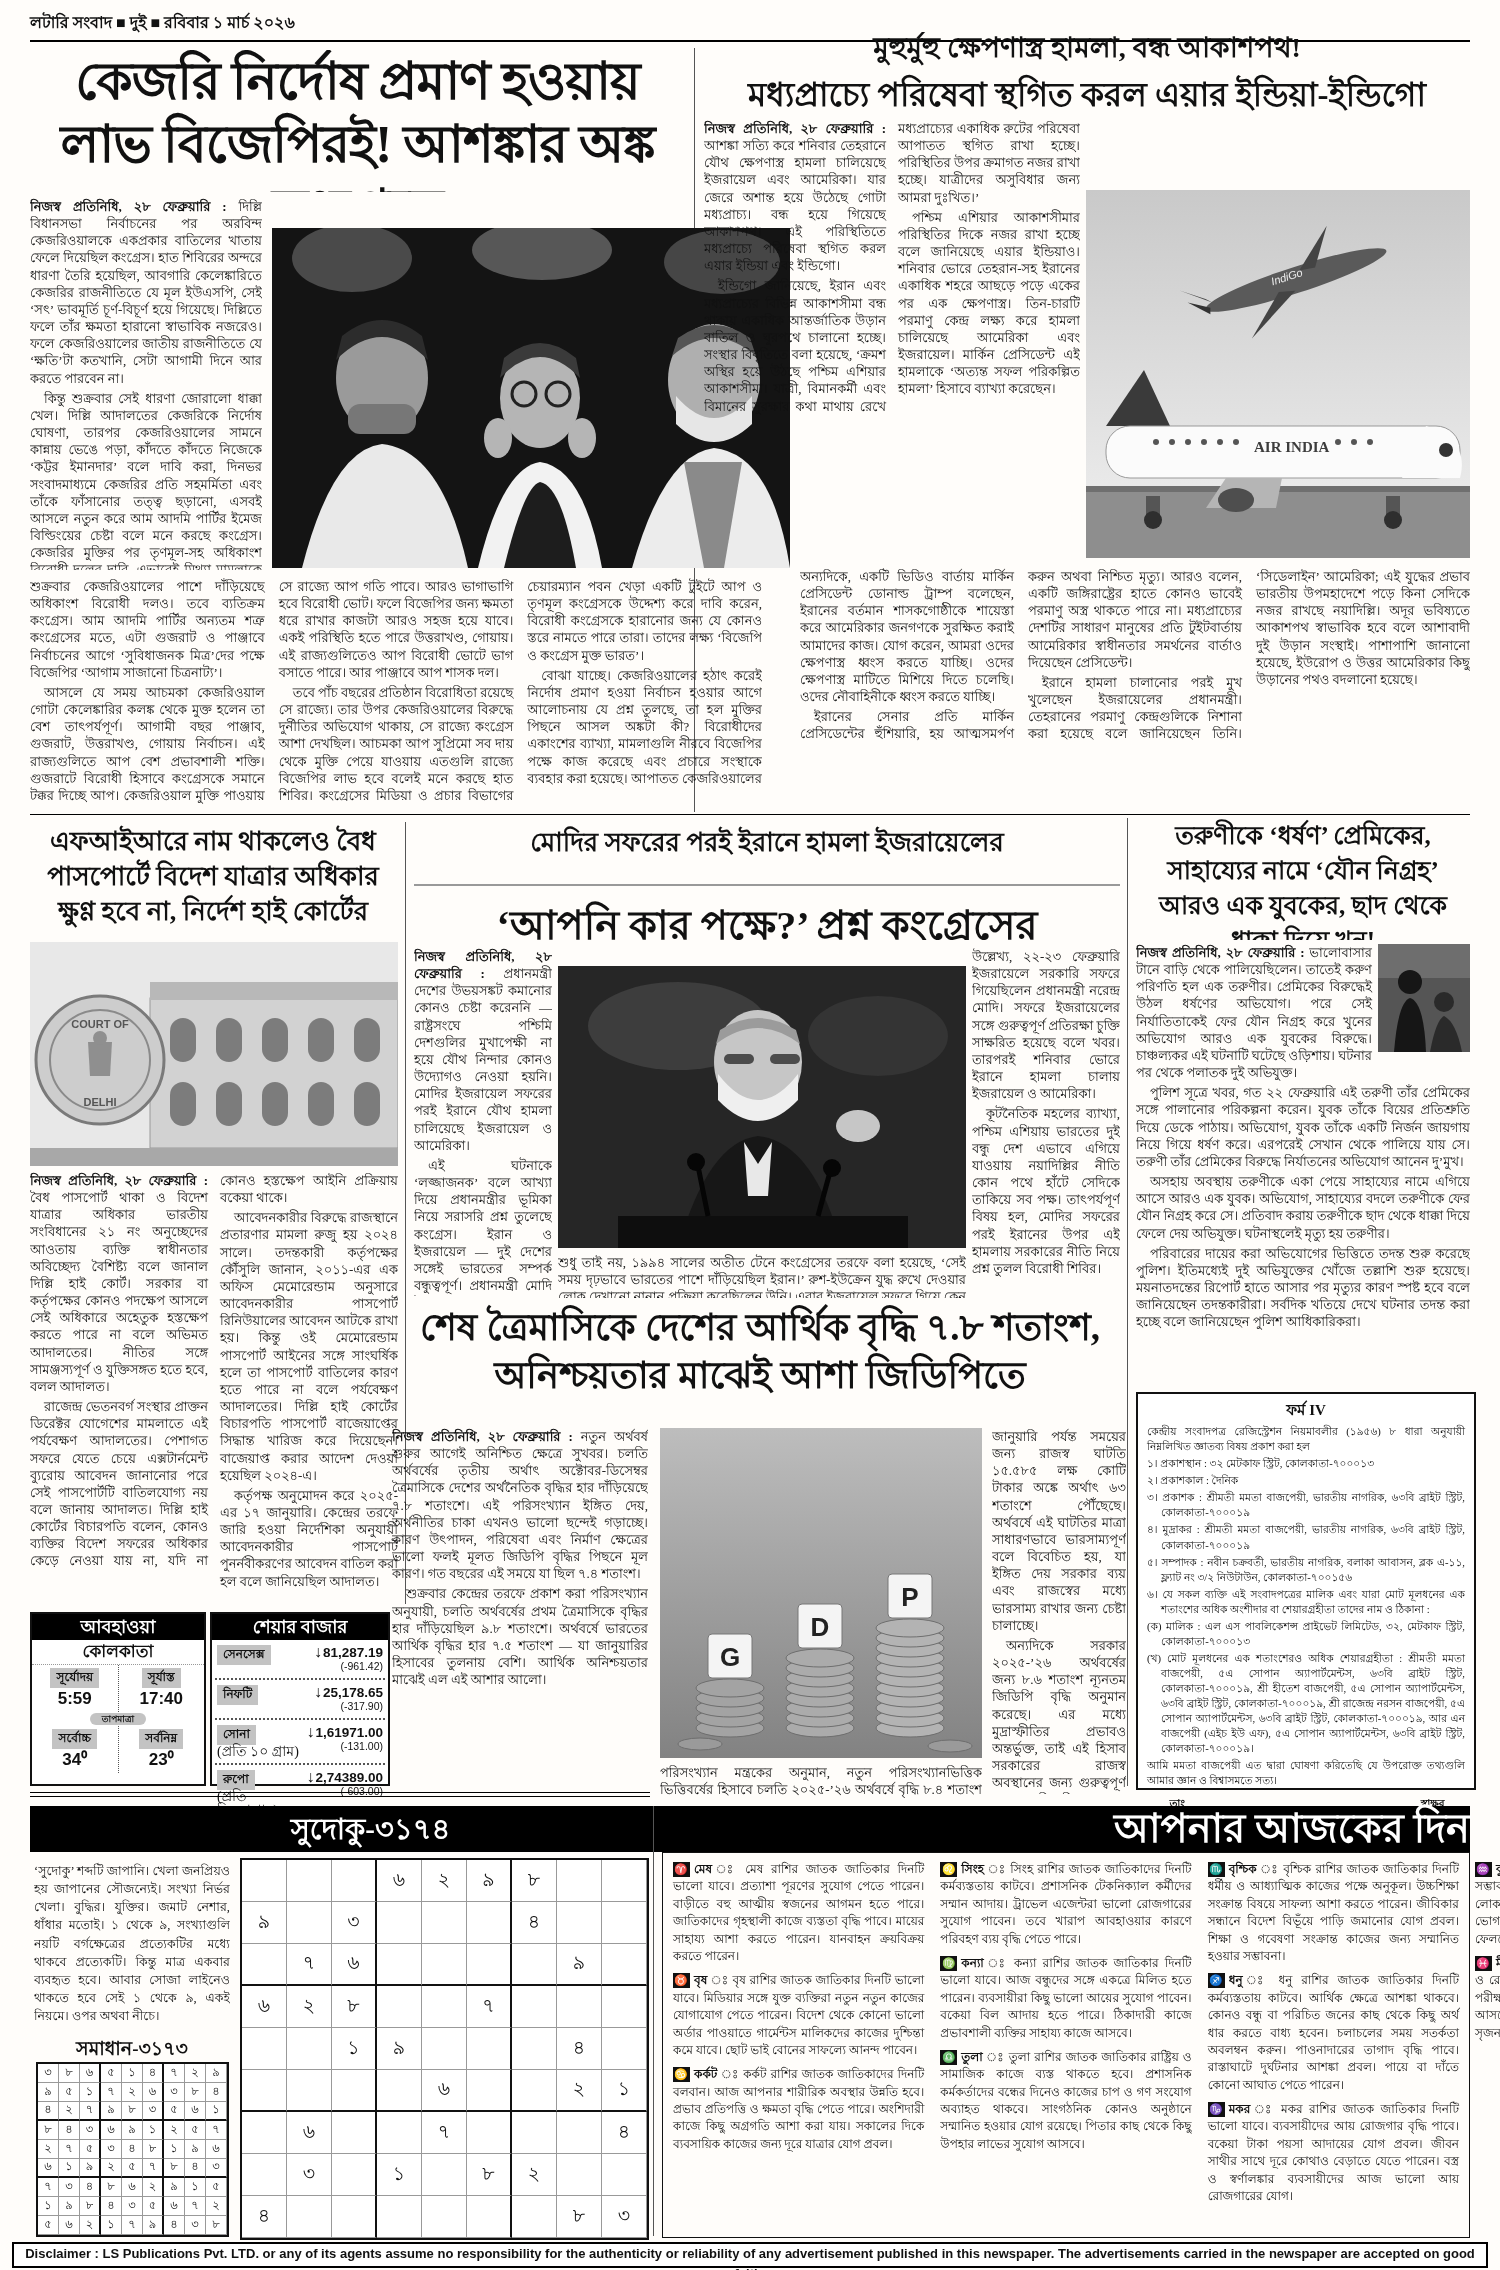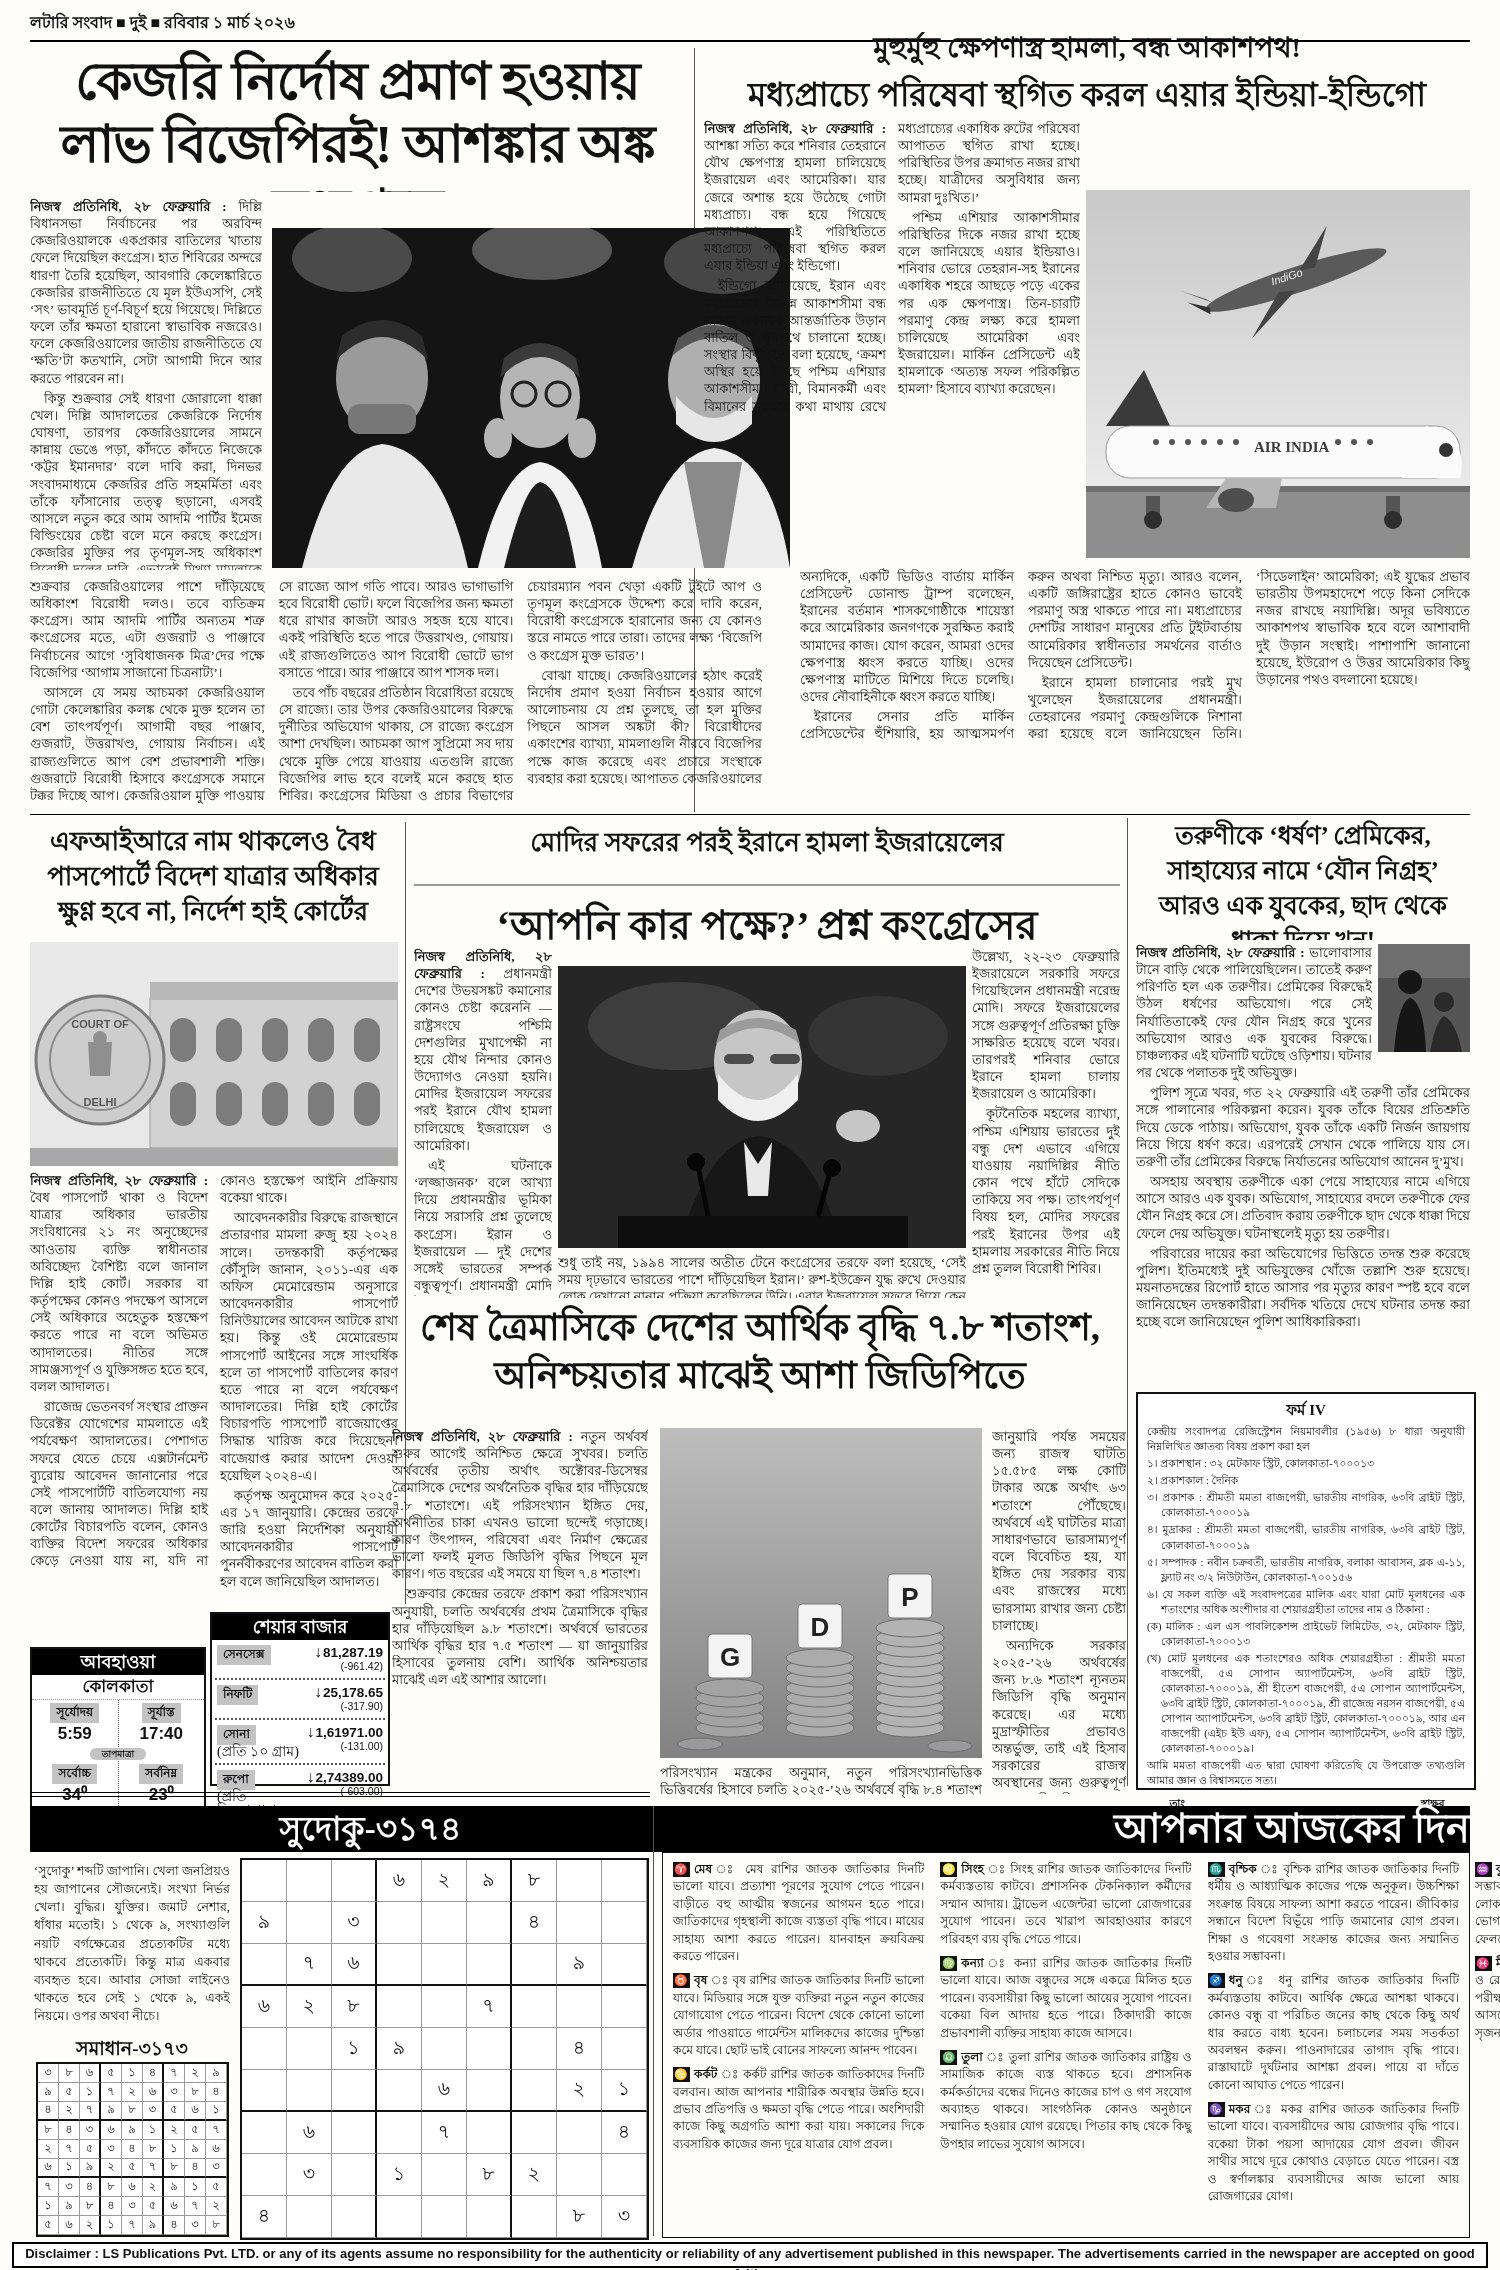--- a/index.html
+++ b/index.html
@@ -377,21 +377,21 @@
         <div>০১.০৩.২০২৬</div>
       </div>
       <div>
         <div>স্বাক্ষর</div>
         <div>মমতা বাজপেয়ী</div>
         <div>(প্রকাশক)</div>
       </div>
     </div>
   </div>
 
-  <div class="infobox" style="left:30px;top:1612px;width:172px;height:170px;margin-top:35px;">
+  <div class="infobox" style="left:30px;top:1612px;width:172px;height:170px;">
     <div class="wbar">আবহাওয়া</div>
     <div class="wcity">কোলকাতা</div>
     <div class="wgrid">
       <div class="wc">
         <span class="chip">সূর্যোদয়</span>
         <div class="wv">5:59</div>
       </div>
       <div class="wc bl">
         <span class="chip">সূর্যাস্ত</span>
         <div class="wv">17:40</div>
@@ -427,21 +427,21 @@
         </div>
         <div class="mrow">
           <div class="mlab"><span class="chip">রুপো</span><span class="msub">(প্রতি কিলোগ্রাম)</span></div>
           <div class="mval"><span class="arr">↓</span><span class="num">2,74389.00</span><div class="chg">(-603.00)</div></div>
         </div>
       </div>
   </div>
 
   <div class="hrule dbl" style="left:30px;top:1792px;width:620px;"></div>
 
-  <div class="bar" style="left:30px;top:1806px;width:681px;height:46px;font-size:33px;line-height:46px;">সুদোকু-৩১৭৪</div>
+  <div class="bar" style="left:30px;top:1806px;width:681px;height:46px;font-size:29px;line-height:46px;">সুদোকু-৩১৭৪</div>
   <div class="abs sintro" style="left:34px;top:1862px;width:196px;height:168px;">‘সুদোকু’ শব্দটি জাপানি। খেলা জনপ্রিয়ও হয় জাপানের সৌজন্যেই। সংখ্যা নির্ভর খেলা। বুদ্ধির। যুক্তির। জমাট নেশার, ধাঁধার মতোই। ১ থেকে ৯, সংখ্যাগুলি নয়টি বর্গক্ষেত্রের প্রত্যেকটির মধ্যে থাকবে প্রত্যেকটি। কিন্তু মাত্র একবার ব্যবহৃত হবে। আবার সোজা লাইনেও থাকতে হবে সেই ১ থেকে ৯, একই নিয়মে। ওপর অথবা নীচে।</div>
   <div class="abs soltitle" style="left:34px;top:2034px;width:196px;height:26px;">সমাধান-৩১৭৩</div>
   <div class="sgrid solution" style="left:36px;top:2062px;">
       <div class="cell">৩</div>
       <div class="cell">৮</div>
       <div class="cell br">৬</div>
       <div class="cell">৫</div>
       <div class="cell">১</div>
       <div class="cell br">৪</div>
       <div class="cell">৭</div>

